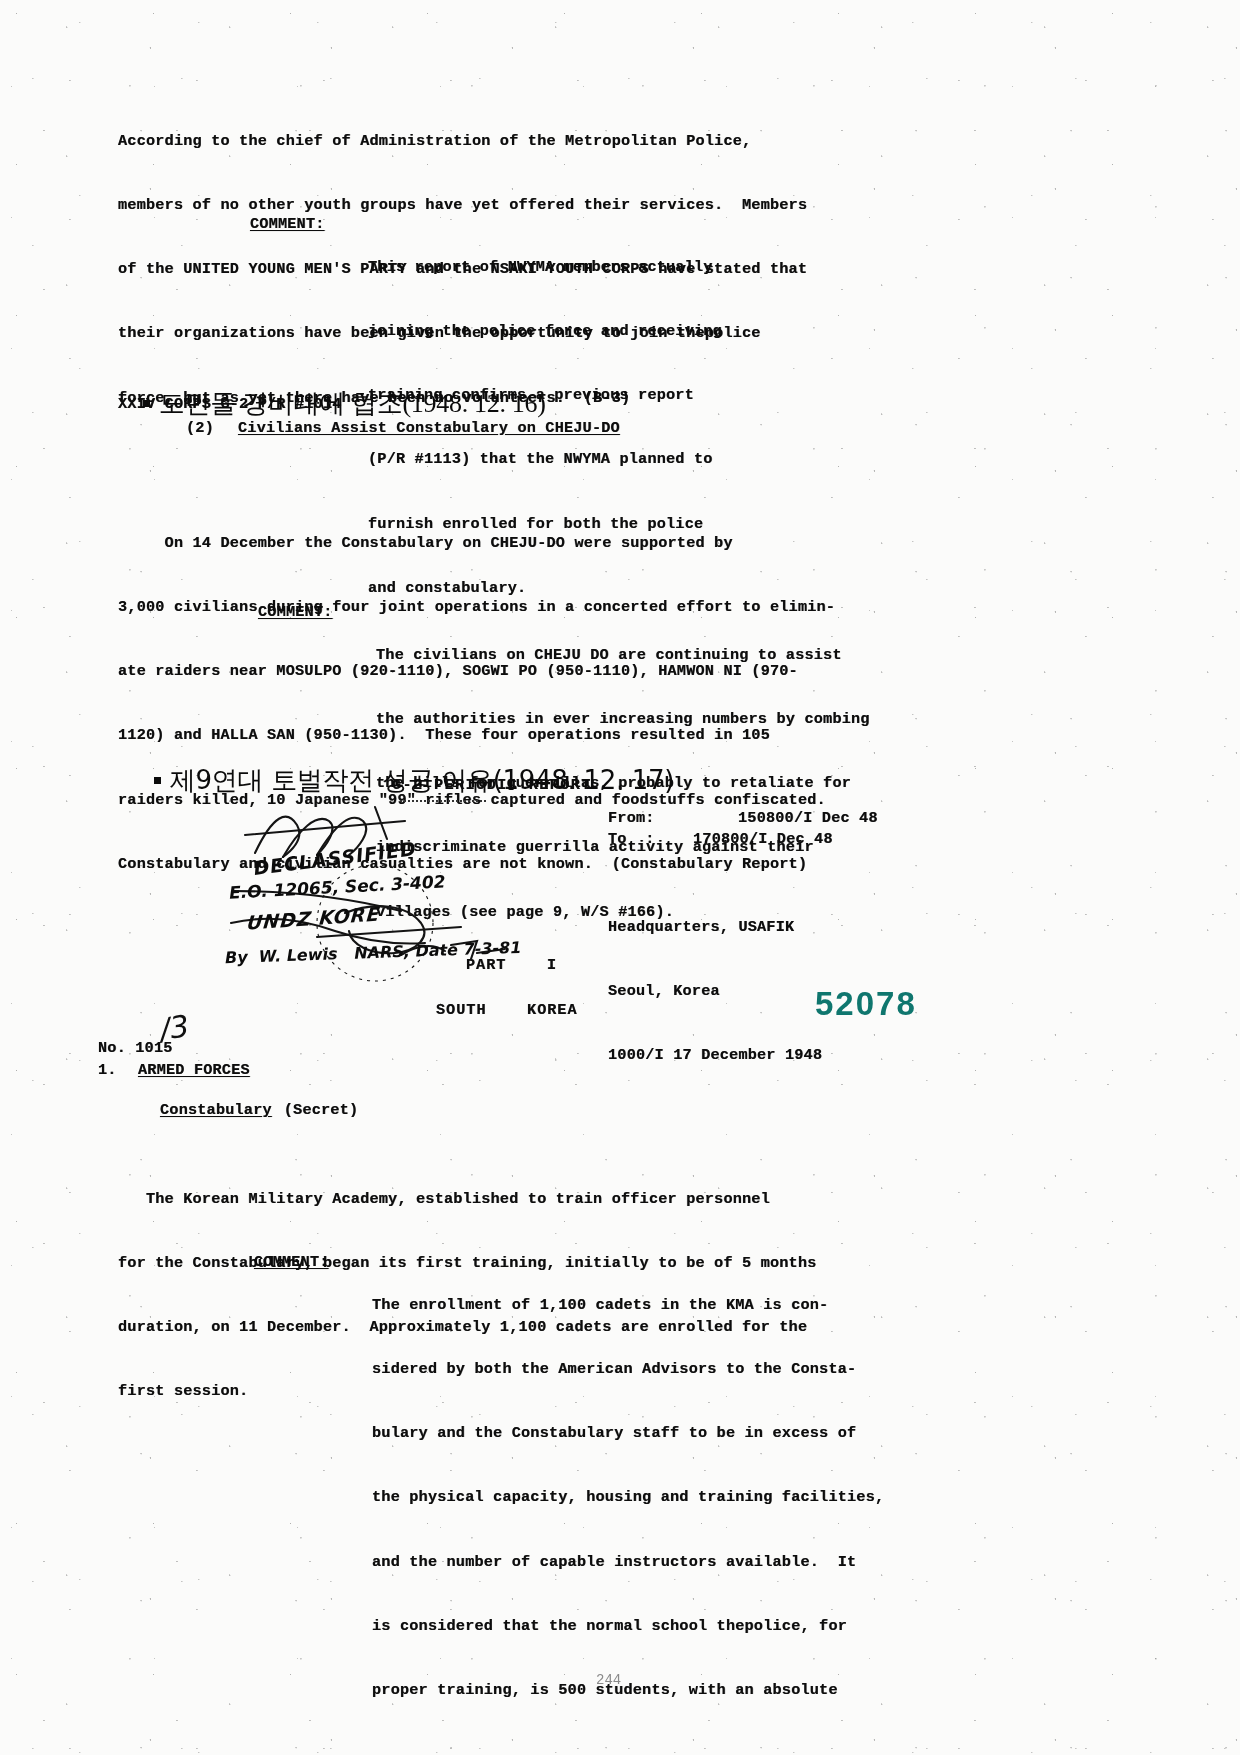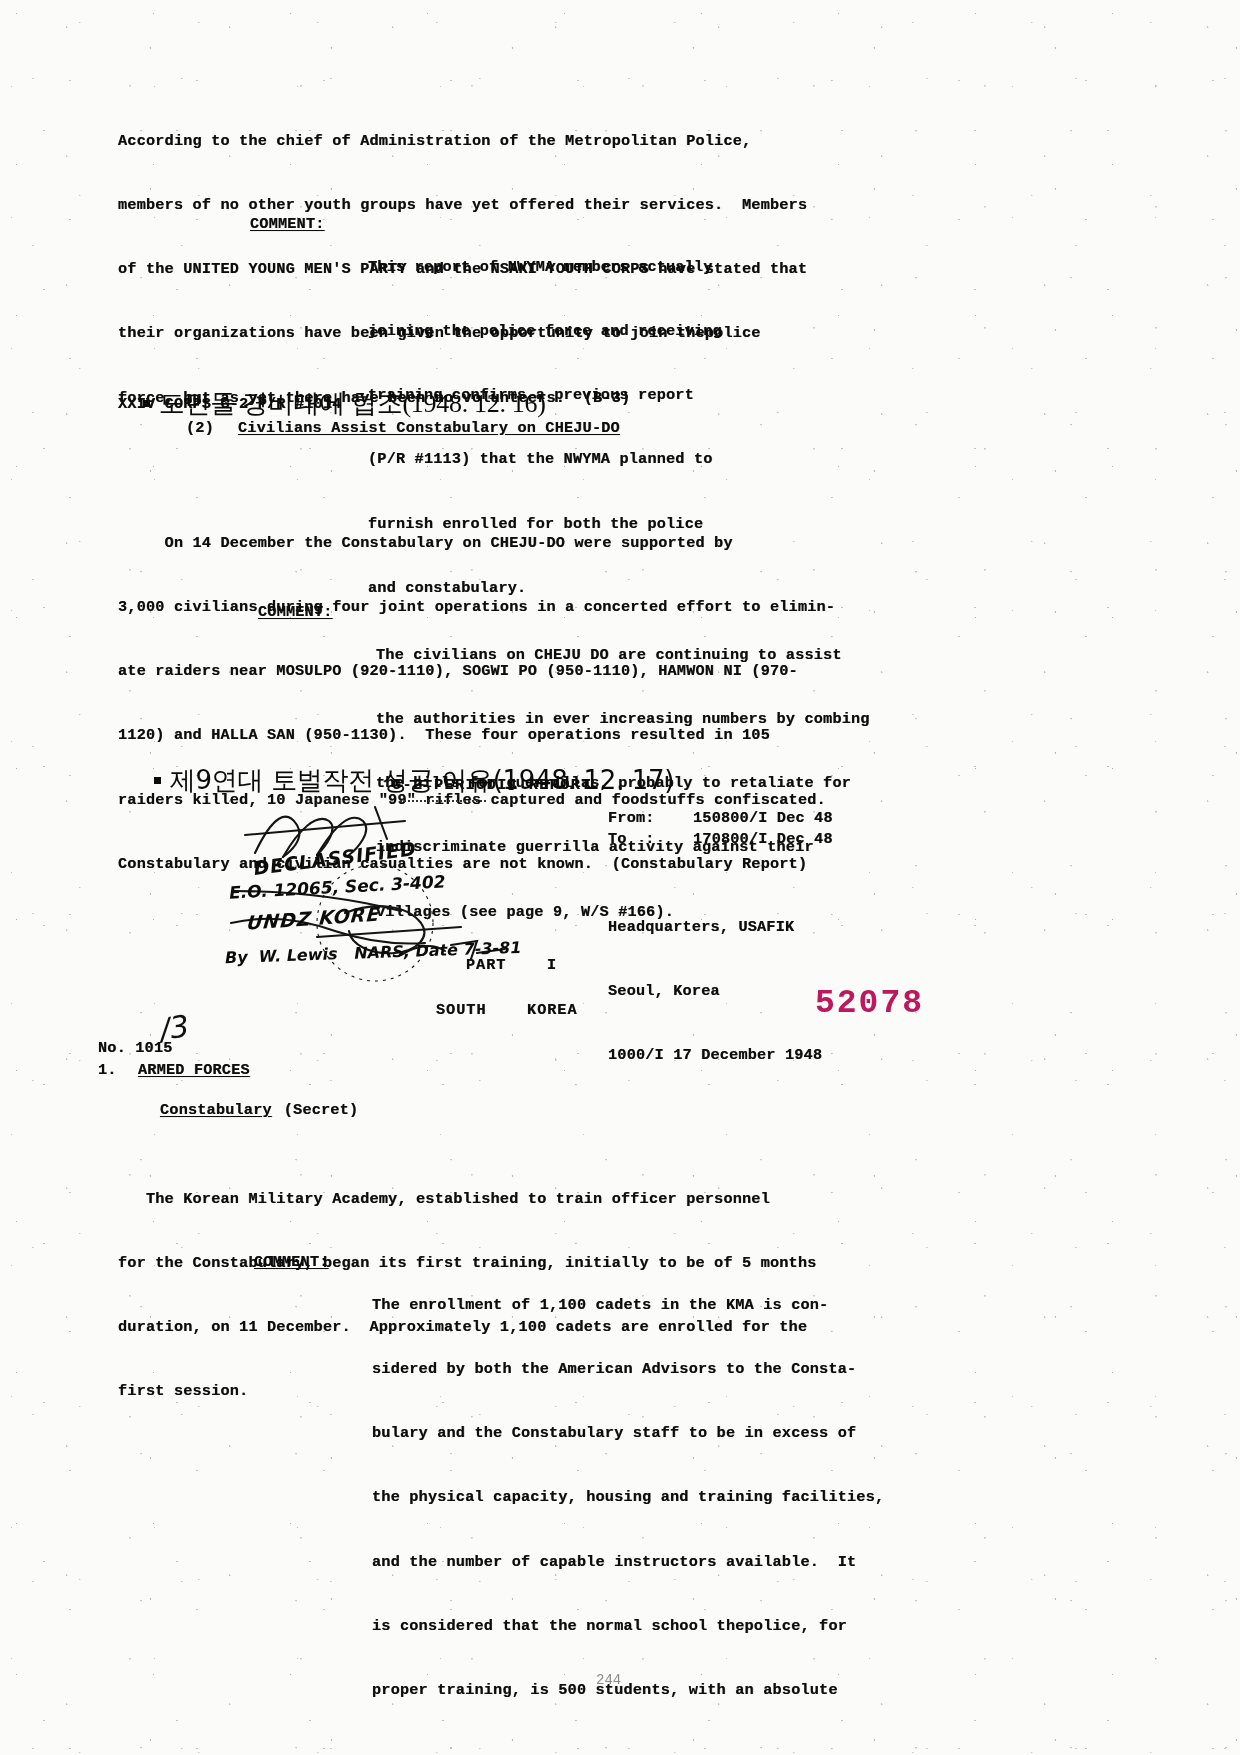--- a/index.html
+++ b/index.html
@@ -69,25 +69,25 @@
     width: 7px; height: 7px;
     background: #0b0b0b;
     margin-right: 9px;
     vertical-align: 5px;
   }
 
   .u { text-decoration: underline; text-underline-offset: 2px; }
 
   .big-number {
     position: absolute;
-    font-family: Liberation Mono, monospace;
+    font-family: Liberation Sans, sans-serif;
     font-size: 33px;
     font-weight: 700;
     letter-spacing: 2px;
-    color: #be185d;
+    color: #0f766e;
   }
 
   .page-foot {
     position: absolute;
     font-family: "Liberation Mono", "DejaVu Sans Mono", monospace;
     font-size: 14px;
     color: #8a8a8a;
   }
 
   
@@ -205,21 +205,21 @@
   </div>
 
   <div class="korean" style="left:122px; top:733px;">
     <span class="bullet"></span><span>제9연대 토벌작전 성공 이유(1948. 12. 17)</span>
   </div>
 
   <div class="block typed" style="left:392px; top:775px; letter-spacing:1.4px;">G-2 PERIODIC REPORT</div>
   <div class="block" style="left:400px; top:800px; width:86px; border-top:2px dotted #333;"></div>
 
   <div class="block" style="left:608px; top:808px;">
-    <div style="display:flex;">
+    <div style="display:flex;gap:45px;">
       <div class="typed" style="width:85px;">From:</div>
       <div class="typed">150800/I Dec 48</div>
     </div>
     <div style="display:flex;">
       <div class="typed" style="width:85px;">To  :</div>
       <div class="typed">170800/I Dec 48</div>
     </div>
   </div>
 
   <div class="block typed" style="left:608px; top:874px;">

